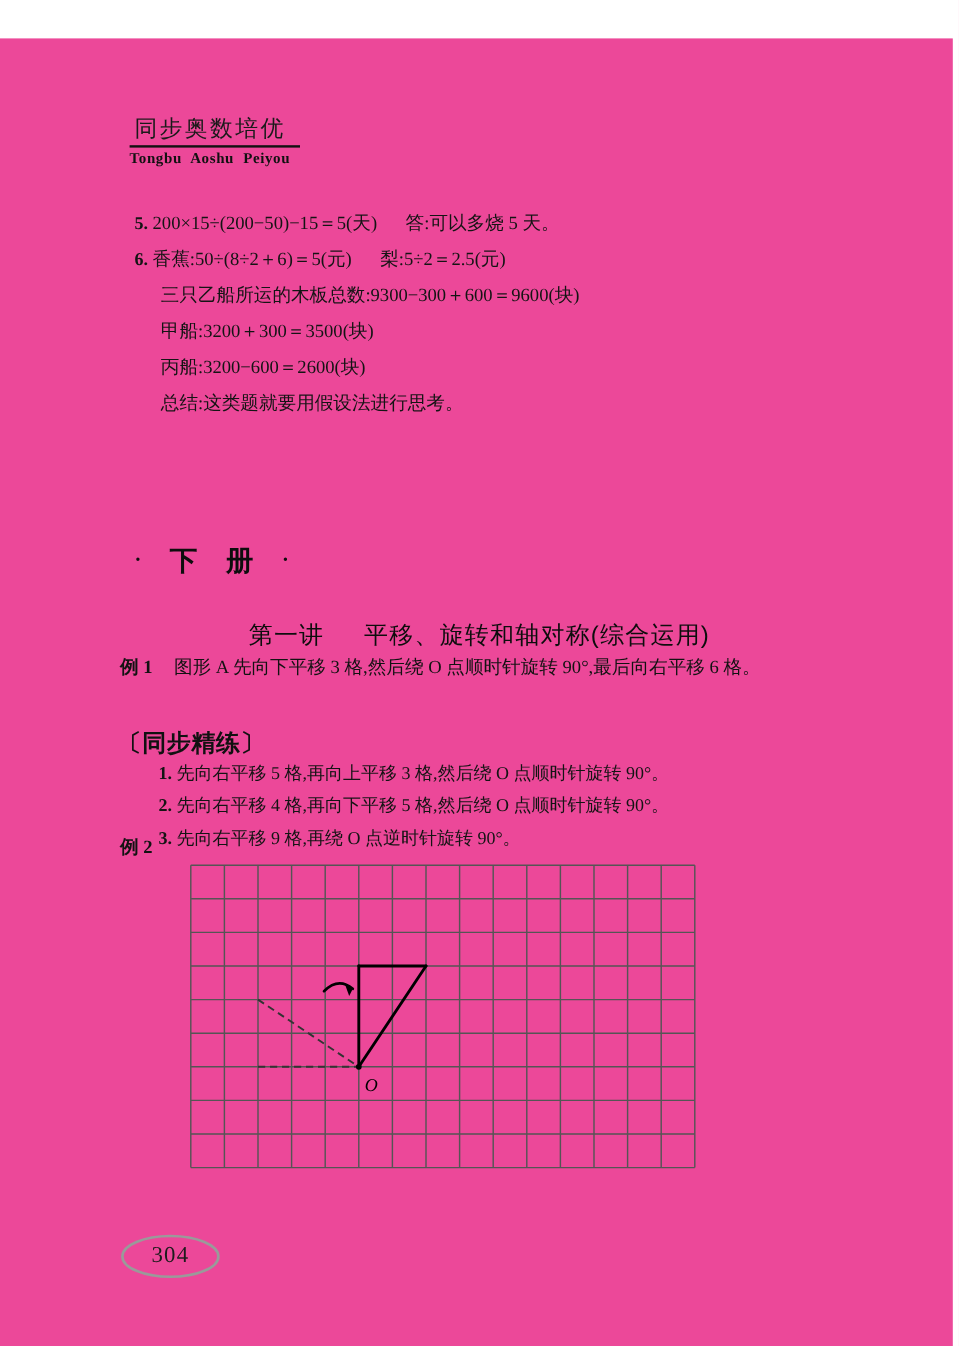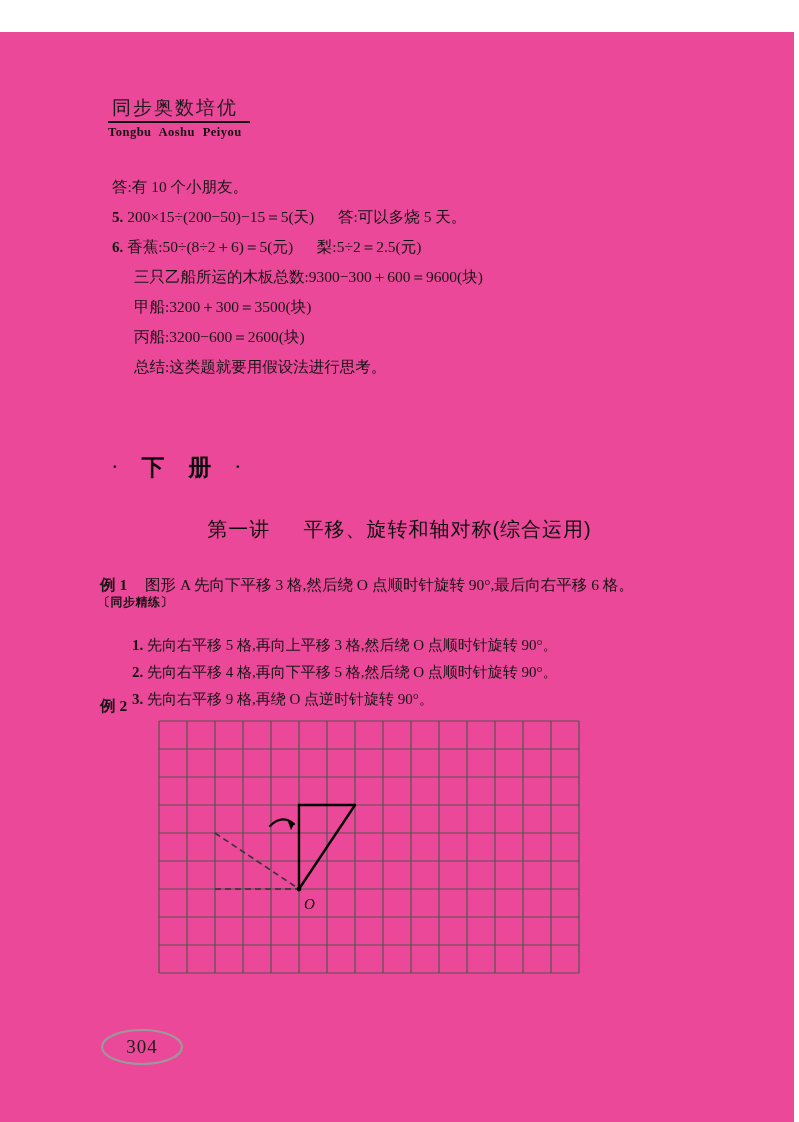--- a/index.html
+++ b/index.html
@@ -96,39 +96,39 @@
     font-weight: normal;
     letter-spacing: 1px;
     color: #0d0d0d;
   }
   .chapter-title .ct-gap { display: inline-block; width: 20px; }
 
   
   .example1 {
     position: absolute;
     left: 100px;
-    top: 540px;
+    top: 512px;
     width: 620px;
     font-size: 15.5px;
     line-height: 26px;
     white-space: nowrap;
   }
   .ex-label {
     font-weight: bold;
     font-size: 15.5px;
     margin-right: 14px;
   }
 
   
   .practice-head {
     position: absolute;
     left: 98px;
-    top: 562px;
+    top: 574px;
     font-family: "Liberation Sans", "DejaVu Sans", sans-serif;
-    font-size: 12px;
+    font-size: 20px;
     font-weight: bold;
     letter-spacing: 0.5px;
     color: #111;
   }
   .practice-list {
     position: absolute;
     left: 132px;
     top: 600px;
     width: 580px;
   }
@@ -181,21 +181,20 @@
 <div class="page">
 
   <div class="header">
     <div class="header-cn">同步奥数培优</div>
     <div class="header-rule"></div>
     <div class="header-py">Tongbu Aoshu Peiyou</div>
   </div>
 
   <div class="body-block">
 
-    <div class="line">答:有 10 个小朋友。</div>
 
     <div class="line">
       <span class="num">5.</span>
       <span class="math">200×15÷(200−50)−15＝5(天)</span>
       <span class="gap-l"></span>
       <span>答:可以多烧 5 天。</span>
     </div>
 
     <div class="line">
       <span class="num">6.</span>

